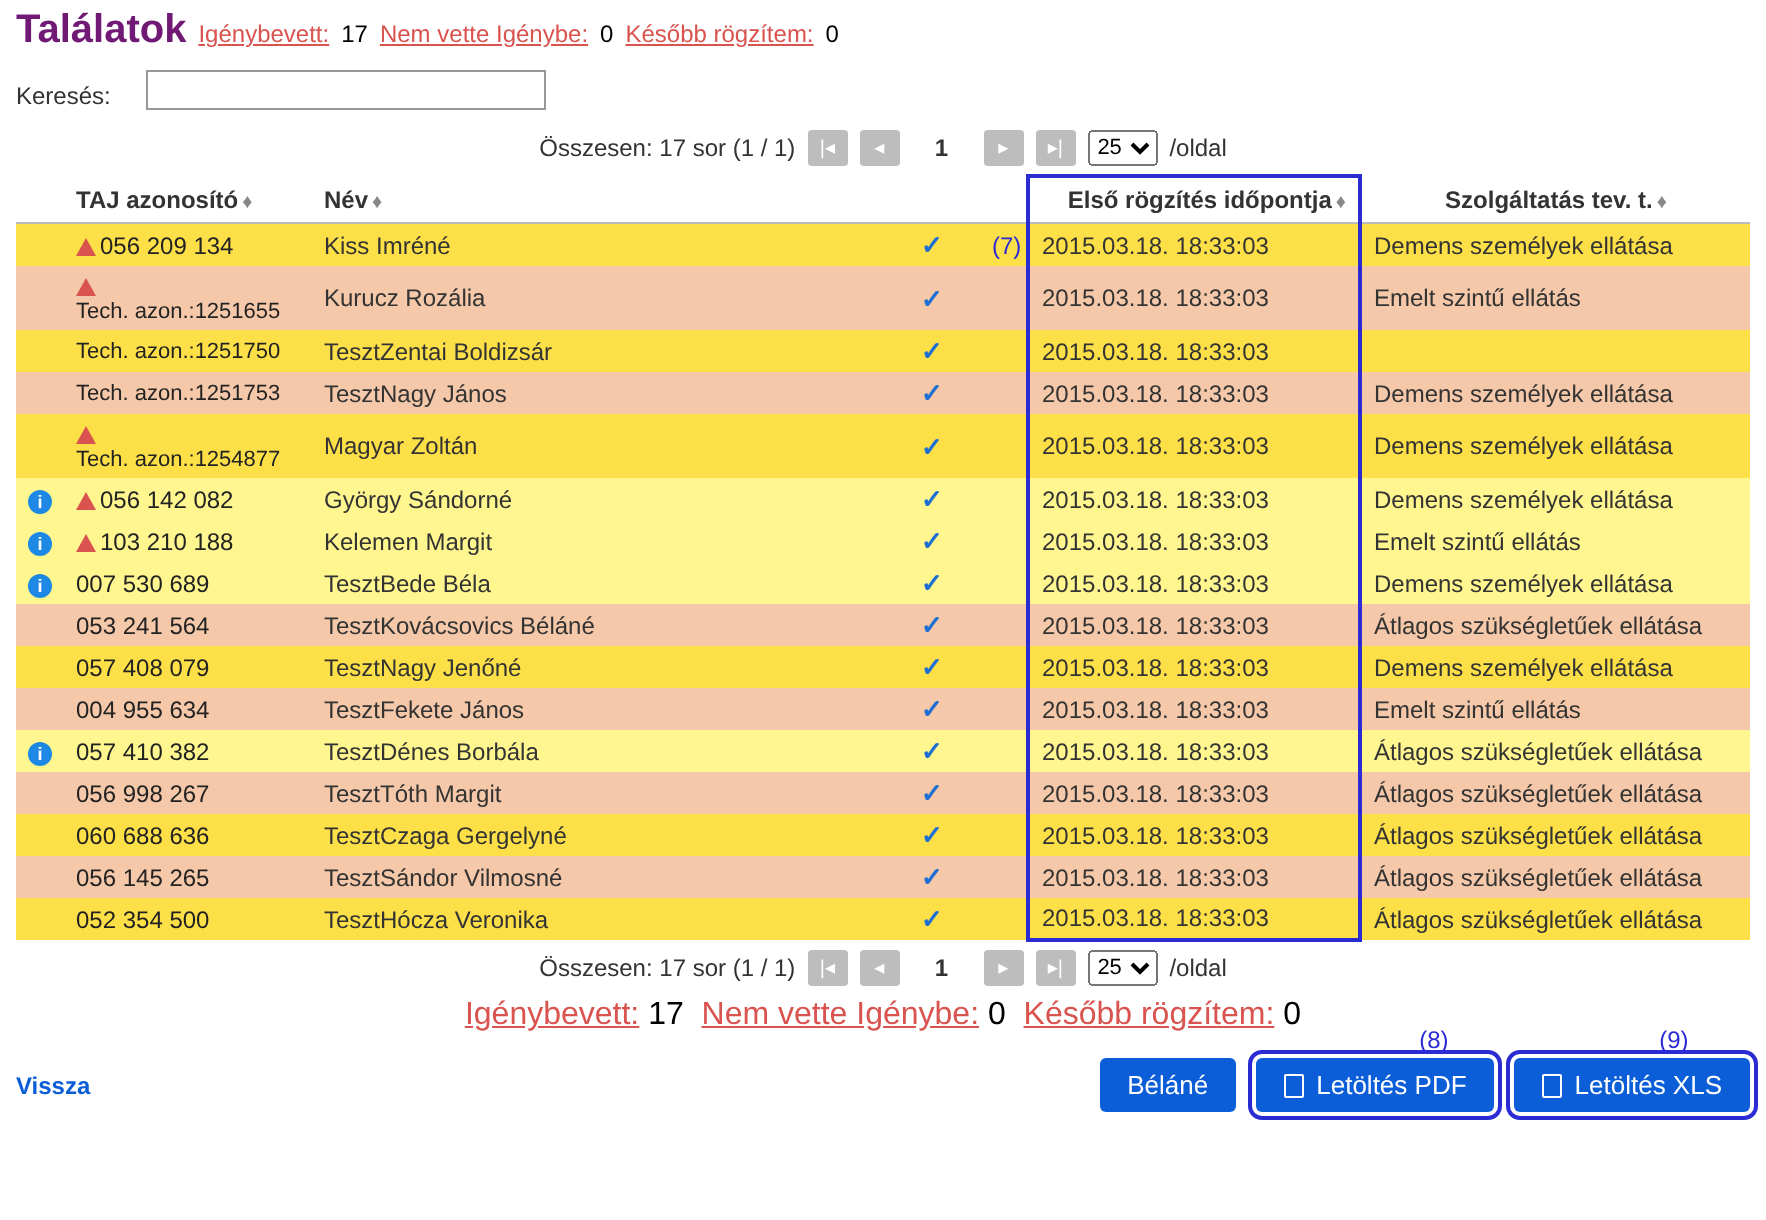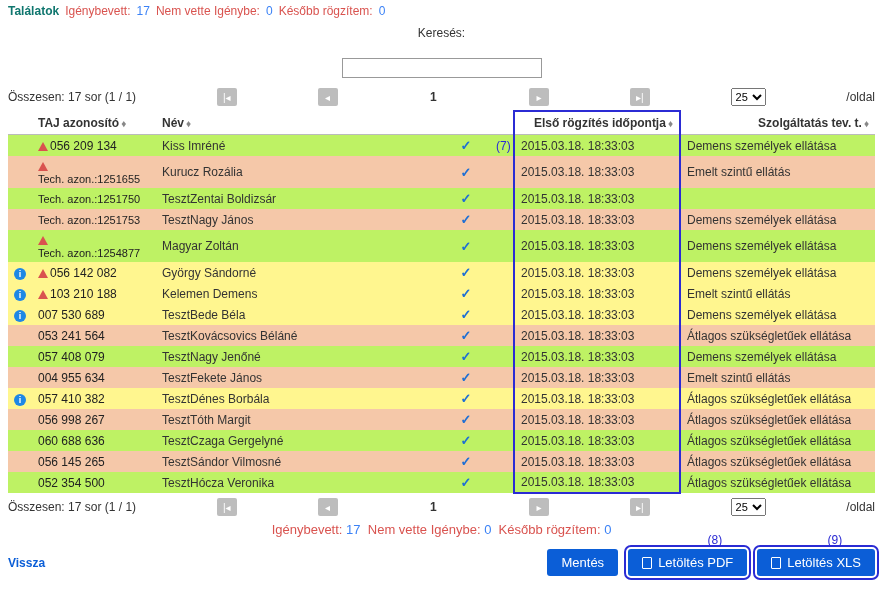--- a/index.html
+++ b/index.html
@@ -12,43 +12,42 @@
     padding: 4px 8px;
     width: 883px;
   }
   .header-line {
     display: flex;
     align-items: baseline;
     gap: 6px;
     margin-bottom: 8px;
   }
   .title {
-    font-size: 12px;
+    font-size: 20px;
     font-weight: bold;
-    color: #0f766e;
-  }
-  .stat-label { color: #d9534f; }
-  .stat-val { color: #3b82f6; }
+    color: #701a75;
+  }
+  .stat-label { color: #d9534f; text-decoration: underline; }
+  .stat-val { color: #000000; }
   .search-row {
     display: flex;
-    align-items: center;
+    align-items: flex-end;
     gap: 18px;
     margin-bottom: 10px;
-    flex-direction: column;
   }
   .search-input {
     width: 200px;
     height: 20px;
     border: 1px solid #999;
     font-size: 12px;
     padding: 1px 4px;
   }
   .pager-bar {
     display: flex;
-    justify-content: space-between;
+    justify-content: center;
     align-items: center;
     gap: 6px;
     font-size: 12px;
     margin-bottom: 4px;
   }
   .pager-btn {
     display:inline-flex;
     align-items:center;
     justify-content:center;
     width: 20px;
@@ -90,21 +89,21 @@
   }
   table.grid td {
     padding: 3px 6px;
     font-size: 12px;
     border-bottom: 0;
     vertical-align: middle;
     overflow: hidden;
     white-space: nowrap;
     text-overflow: ellipsis;
   }
-  tr.row-light td { background: #bef264; margin-left: 26px; }
+  tr.row-light td { background: #fde047; margin-left: 26px; }
   tr.row-dark td  { background: #f5c8a9; }
   tr.row-hi td    { background: #fff68f; }
   .col-info { width: 24px; text-align:center; }
   .col-taj  { width: 124px; }
   .col-name { width: 286px; }
   .col-check{ width: 48px; text-align:center; }
   .col-anno { width: 24px; }
   .col-time { width: 166px; border-left:2px solid #2b2bd4; border-right:2px solid #2b2bd4; }
   .col-serv { width: auto; }
   th.col-check { background:#2b6fd4; color:#fff; text-align:center; }
@@ -139,21 +138,21 @@
   }
   .taj-tech { font-size:11px; line-height:1.1; white-space:normal; }
   .annotation {
     color:#2b2bd4;
     font-size:12px;
   }
   tr.last-data td.col-time { border-bottom:2px solid #2b2bd4; }
   .footer-stats {
     text-align:center;
     margin-top:6px;
-    font-size:13px;
+    font-size:16px;
   }
   .bottom-bar {
     display:flex;
     justify-content:space-between;
     align-items:center;
     margin-top:12px;
   }
   .back-link { color:#0b5ed7; font-weight:bold; cursor:pointer; }
   .btn-group { display:flex; gap:10px; align-items:center; }
   .btn {
@@ -221,21 +220,21 @@
         <span>TAJ azonosító</span><span class="sort">♦</span>
       </th>
       <th class="col-name" style="">
         <span>Név</span><span class="sort">♦</span>
       </th>
       <th class="col-check"><span>-</span></th>
       <th class="col-anno"></th>
       <th class="col-time" style="text-align:right">
         <span>Első rögzítés időpontja</span><span class="sort">♦</span>
       </th>
-      <th class="col-serv" style="text-align:right">
+      <th class="col-serv" style="text-align:center">
         <span>Szolgáltatás tev. t.</span><span class="sort">♦</span>
       </th>
     </tr>
   </thead>
   <tbody id="tbody">
       <tr class="row-light">
         <td class="col-info"></td>
         <td class="col-taj"><span class="warn-icon"></span><span>056 209 134</span></td>
         <td class="col-name">Kiss Imréné</td>
         <td class="col-check"><span class="check">✓</span></td>
@@ -288,21 +287,21 @@
         <td class="col-taj"><span class="warn-icon"></span><span>056 142 082</span></td>
         <td class="col-name">György Sándorné</td>
         <td class="col-check"><span class="check">✓</span></td>
         <td class="col-anno"></td>
         <td class="col-time">2015.03.18. 18:33:03</td>
         <td class="col-serv">Demens személyek ellátása</td>
       </tr>
       <tr class="row-hi">
         <td class="col-info"><span class="info-icon">i</span></td>
         <td class="col-taj"><span class="warn-icon"></span><span>103 210 188</span></td>
-        <td class="col-name">Kelemen Demens</td>
+        <td class="col-name">Kelemen Margit</td>
         <td class="col-check"><span class="check">✓</span></td>
         <td class="col-anno"></td>
         <td class="col-time">2015.03.18. 18:33:03</td>
         <td class="col-serv">Emelt szintű ellátás</td>
       </tr>
       <tr class="row-hi">
         <td class="col-info"><span class="info-icon">i</span></td>
         <td class="col-taj"><span>007 530 689</span></td>
         <td class="col-name">TesztBede Béla</td>
         <td class="col-check"><span class="check">✓</span></td>
@@ -404,21 +403,21 @@
   <span class="stat-label">Nem vette Igénybe:</span>
   <span class="stat-val">0</span>&nbsp;
   <span class="stat-label">Később rögzítem:</span>
   <span class="stat-val">0</span>
 </div>
 
 <div class="bottom-bar">
   <span class="back-link">Vissza</span>
   <div class="btn-group" style="position:relative">
     <button class="btn">
-        <span>Mentés</span>
+        <span>Béláné</span>
       </button>
     <span class="anno-num" style="top:-16px; left:160px">(8)</span>
     <button class="btn boxed">
       <span class="doc-icon"></span>
       <span>Letöltés PDF</span>
     </button>
     <span class="anno-num" style="top:-16px; left:280px">(9)</span>
     <button class="btn boxed">
       <span class="doc-icon"></span>
       <span>Letöltés XLS</span>

